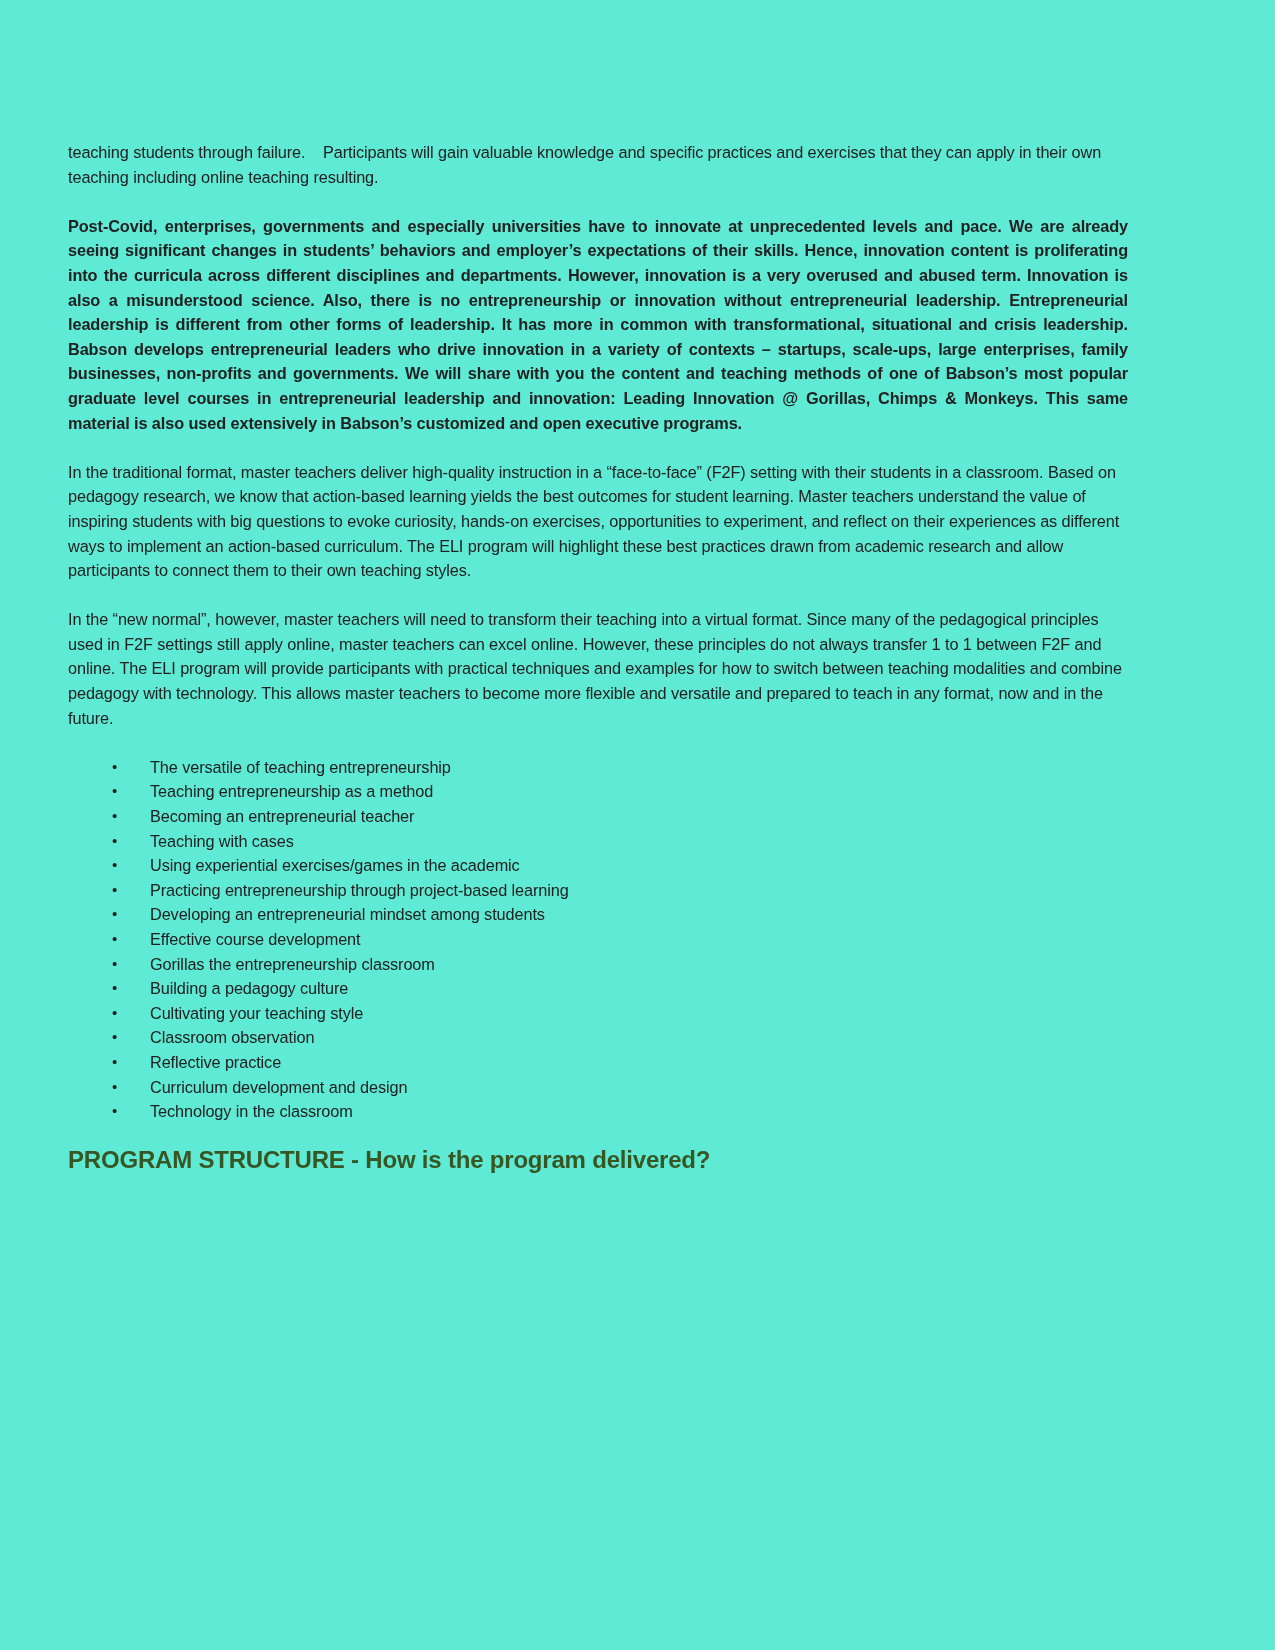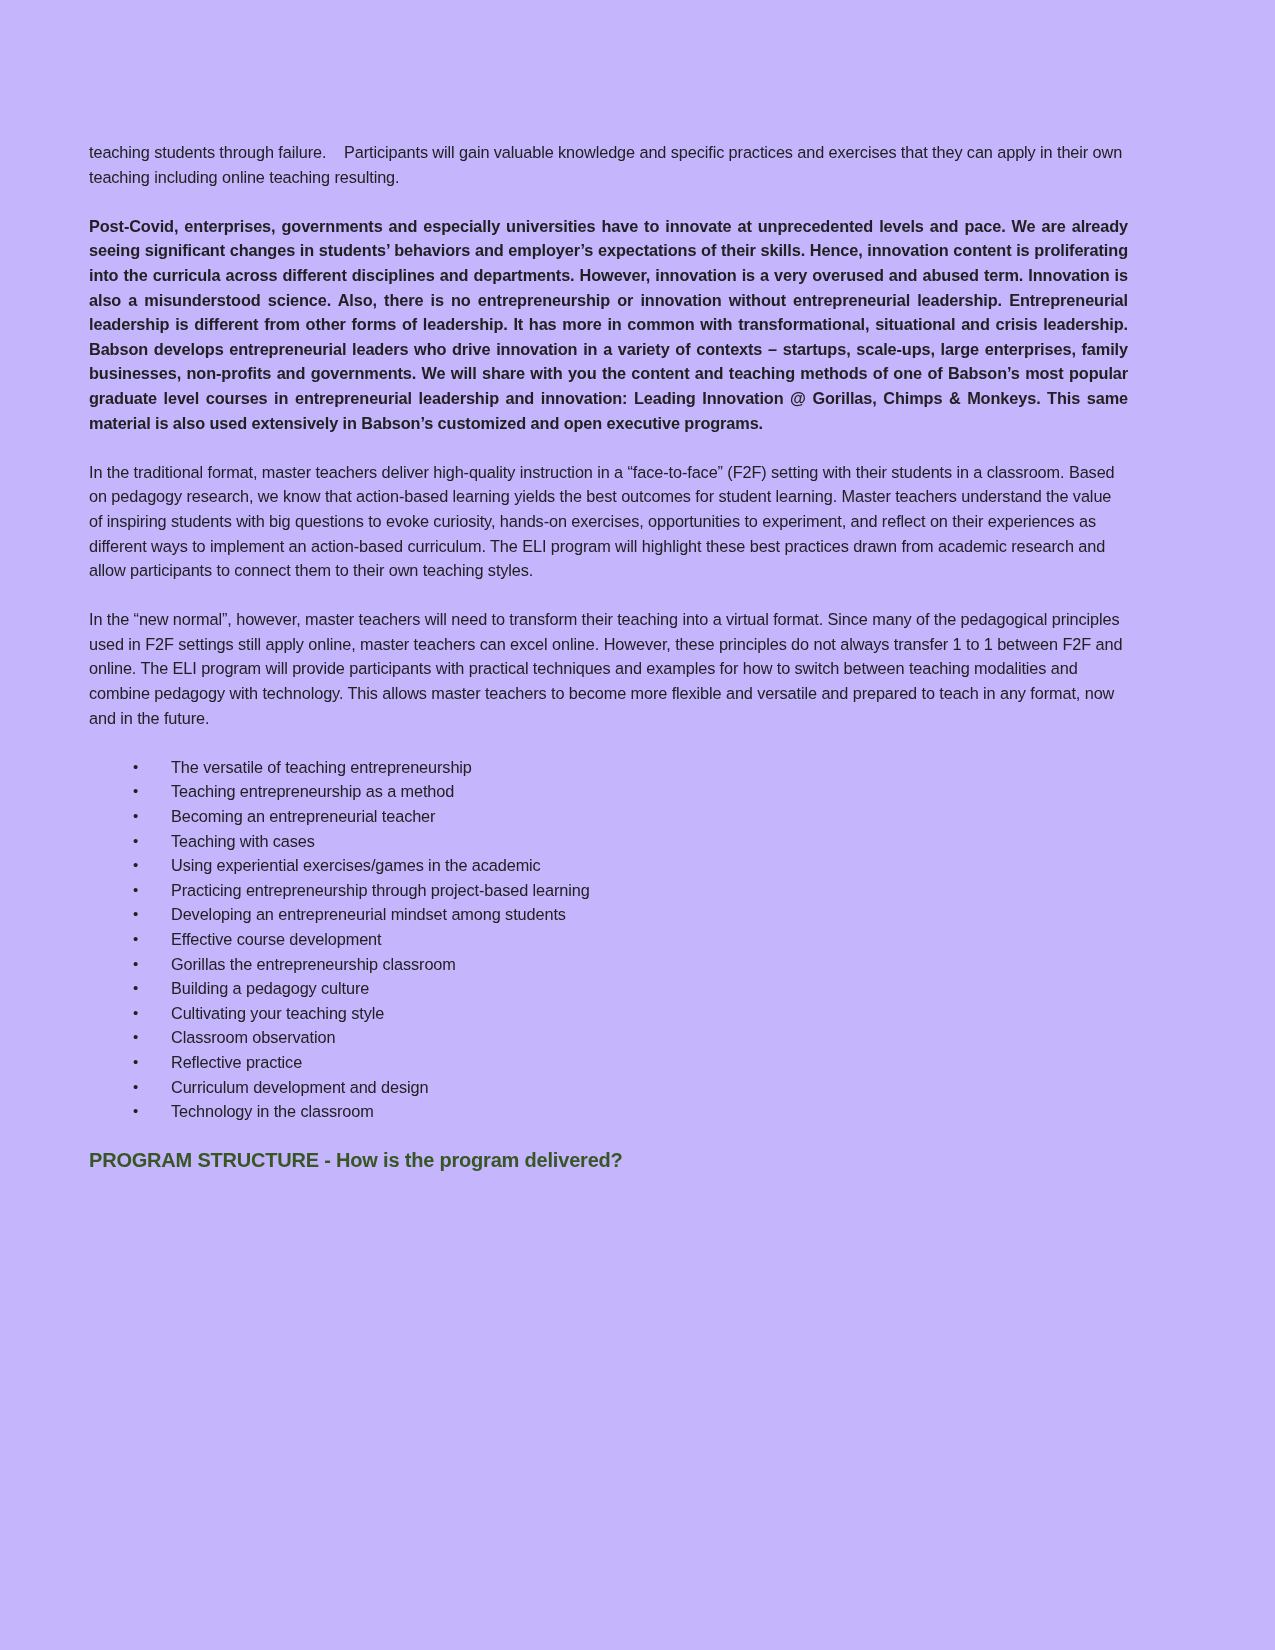--- a/index.html
+++ b/index.html
@@ -5,22 +5,22 @@
   html, body {
     margin: 0;
     padding: 0;
     background: #ffffff;
   }
   .page {
     position: relative;
     width: 1275px;
     height: 1650px;
     box-sizing: border-box;
-    background: #c4b5fd;
-    padding: 140px 147px 0 89px;
+    background: #5eead4;
+    padding: 140px 147px 0 68px;
     font-family: "Liberation Sans", "DejaVu Sans", sans-serif;
     font-size: 16.3px;
     line-height: 24.6px;
     color: var(--text, #212121);
     letter-spacing: -0.1px;
     overflow: hidden;
   }
   .para {
     margin: 0 0 24.6px 0;
   }
@@ -42,21 +42,21 @@
   }
   .bullet-marker {
     flex: 0 0 38px;
     width: 38px;
     font-size: 15px;
   }
   .list-text {
     flex: 1;
   }
   .section-heading {
-    font-size: 20px;
+    font-size: 24px;
     font-weight: bold;
     color: var(--heading, #375623);
     margin: 15px 0 24.6px 0;
     letter-spacing: -0.2px;
   }
 </style>
 </head>
 <body>
 
 <div class="page">

